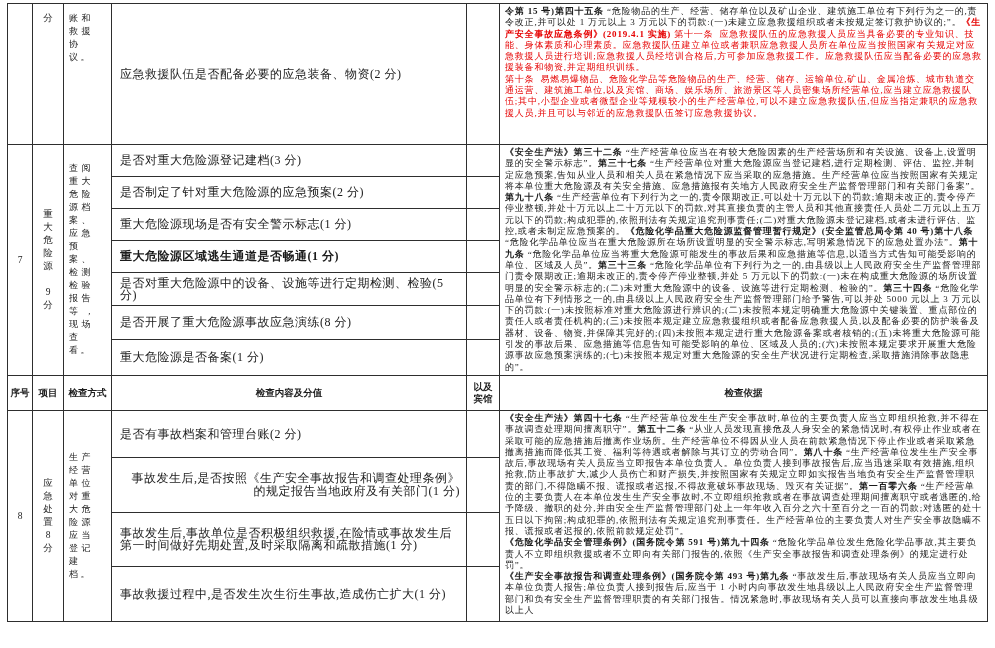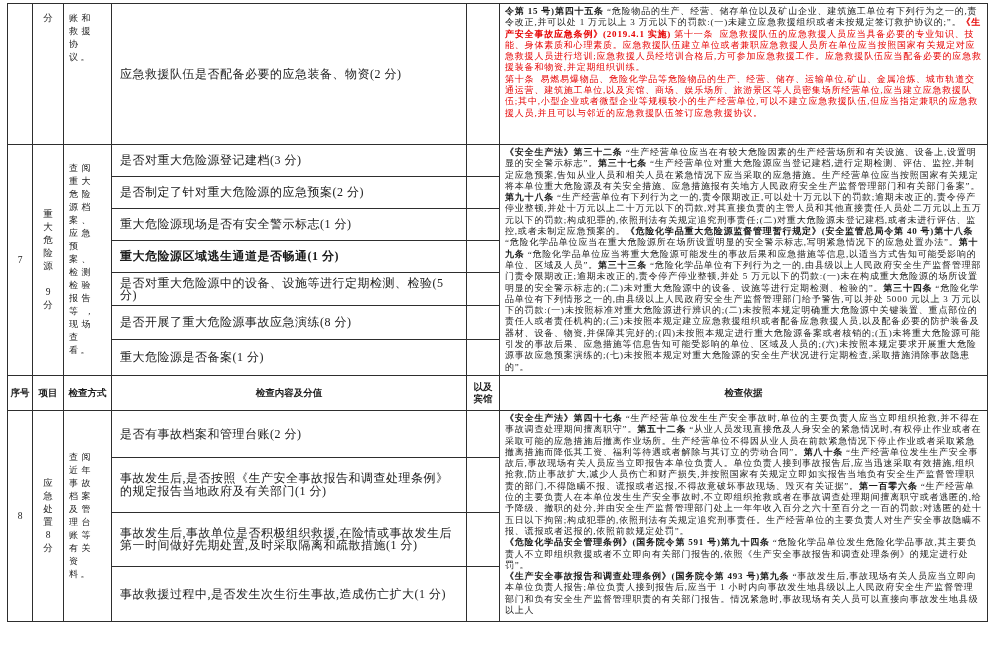--- a/index.html
+++ b/index.html
@@ -28,21 +28,21 @@
     vertical-align:top;font-size:9px;line-height:11.3px;letter-spacing:0.8px;
     padding:2px 5px;white-space:pre-wrap;text-align:left;margin-left:7px;
   }
   .seg-b{font-weight:bold;}
   .seg-r{color:var(--red,#e60000);}
   
   .rA{height:141px;}
   .r7a{height:32px;} .r7b{height:31px;} .r7c{height:32px;} .r7d{height:32px;font-weight:bold;}
   .r7e{height:33px;} .r7f{height:33px;} .r7g{height:36px;}
   .rH{height:35px;}
-  .r8a{height:47px;} .r8b{height:55px;} .r8c{height:54px;} .r8d{height:55px;}
+  .r8a{height:47px;} .r8b{height:55px;text-align:right;} .r8c{height:54px;} .r8d{height:55px;}
 </style>
 </head>
 <body>
 
 <div class="page">
   <table>
     <colgroup>
       <col style="width:25px">
         <col style="width:31px">
         <col style="width:48px">
@@ -112,21 +112,21 @@
     </tr>
 
     <tr class="r8a">
       <td class="no-cell" rowspan="4">8</td>
       <td class="item-cell" rowspan="4">应
 急
 处
 置
 8
 分</td>
-      <td class="method-cell" rowspan="4">查阅近年事故档案及管理台账等有关资料。</td>
+      <td class="method-cell" rowspan="4">生产经营单位对重大危险源应当登记建档。</td>
       <td class="content-cell">是否有事故档案和管理台账(2 分)</td>
       <td class="result-cell"></td>
       <td class="basis-cell" rowspan="4"><span class="seg-b">《安全生产法》第四十七条 </span><span>“生产经营单位发生生产安全事故时,单位的主要负责人应当立即组织抢救,并不得在事故调查处理期间擅离职守”。</span><span class="seg-b">第五十二条 </span><span>“从业人员发现直接危及人身安全的紧急情况时,有权停止作业或者在采取可能的应急措施后撤离作业场所。生产经营单位不得因从业人员在前款紧急情况下停止作业或者采取紧急撤离措施而降低其工资、福利等待遇或者解除与其订立的劳动合同”。</span><span class="seg-b">第八十条 </span><span>“生产经营单位发生生产安全事故后,事故现场有关人员应当立即报告本单位负责人。单位负责人接到事故报告后,应当迅速采取有效措施,组织抢救,防止事故扩大,减少人员伤亡和财产损失,并按照国家有关规定立即如实报告当地负有安全生产监督管理职责的部门,不得隐瞒不报、谎报或者迟报,不得故意破坏事故现场、毁灭有关证据”。</span><span class="seg-b">第一百零六条 </span><span>“生产经营单位的主要负责人在本单位发生生产安全事故时,不立即组织抢救或者在事故调查处理期间擅离职守或者逃匿的,给予降级、撤职的处分,并由安全生产监督管理部门处上一年年收入百分之六十至百分之一百的罚款;对逃匿的处十五日以下拘留;构成犯罪的,依照刑法有关规定追究刑事责任。生产经营单位的主要负责人对生产安全事故隐瞒不报、谎报或者迟报的,依照前款规定处罚”。
 </span><span class="seg-b">《危险化学品安全管理条例》(国务院令第 591 号)第九十四条 </span><span>“危险化学品单位发生危险化学品事故,其主要负责人不立即组织救援或者不立即向有关部门报告的,依照《生产安全事故报告和调查处理条例》的规定进行处罚”。
 </span><span class="seg-b">《生产安全事故报告和调查处理条例》(国务院令第 493 号)第九条 </span><span>“事故发生后,事故现场有关人员应当立即向本单位负责人报告;单位负责人接到报告后,应当于 1 小时内向事故发生地县级以上人民政府安全生产监督管理部门和负有安全生产监督管理职责的有关部门报告。情况紧急时,事故现场有关人员可以直接向事故发生地县级以上人</span></td>
     </tr>
     <tr class="r8b">
       <td class="content-cell">事故发生后,是否按照《生产安全事故报告和调查处理条例》的规定报告当地政府及有关部门(1 分)</td>
       <td class="result-cell"></td>
     </tr>

